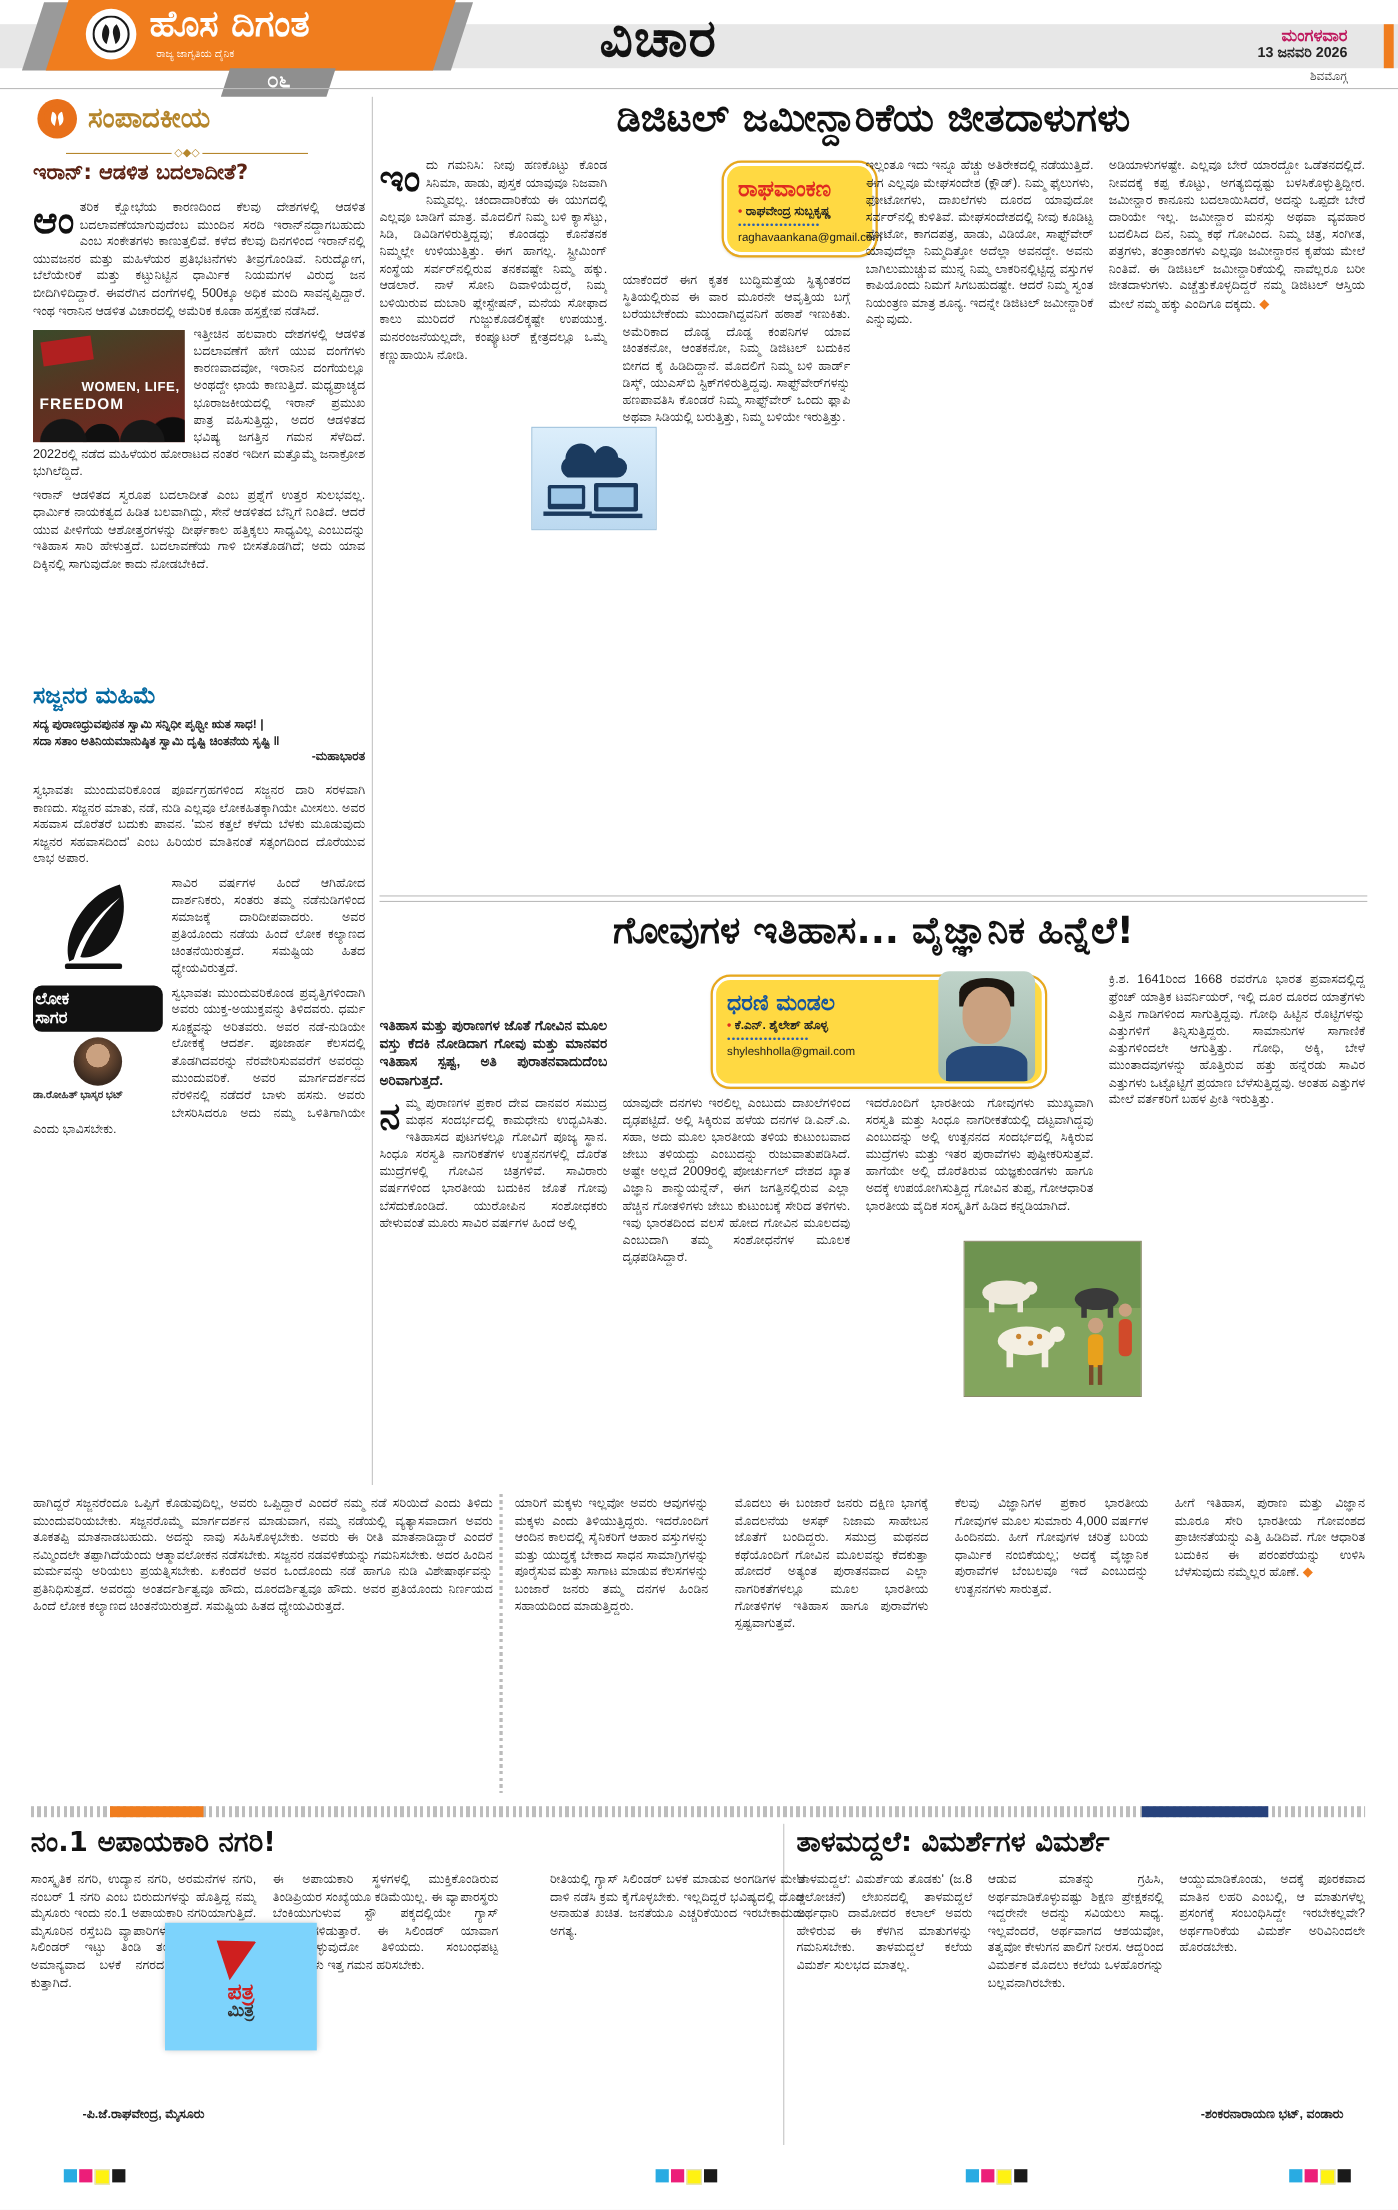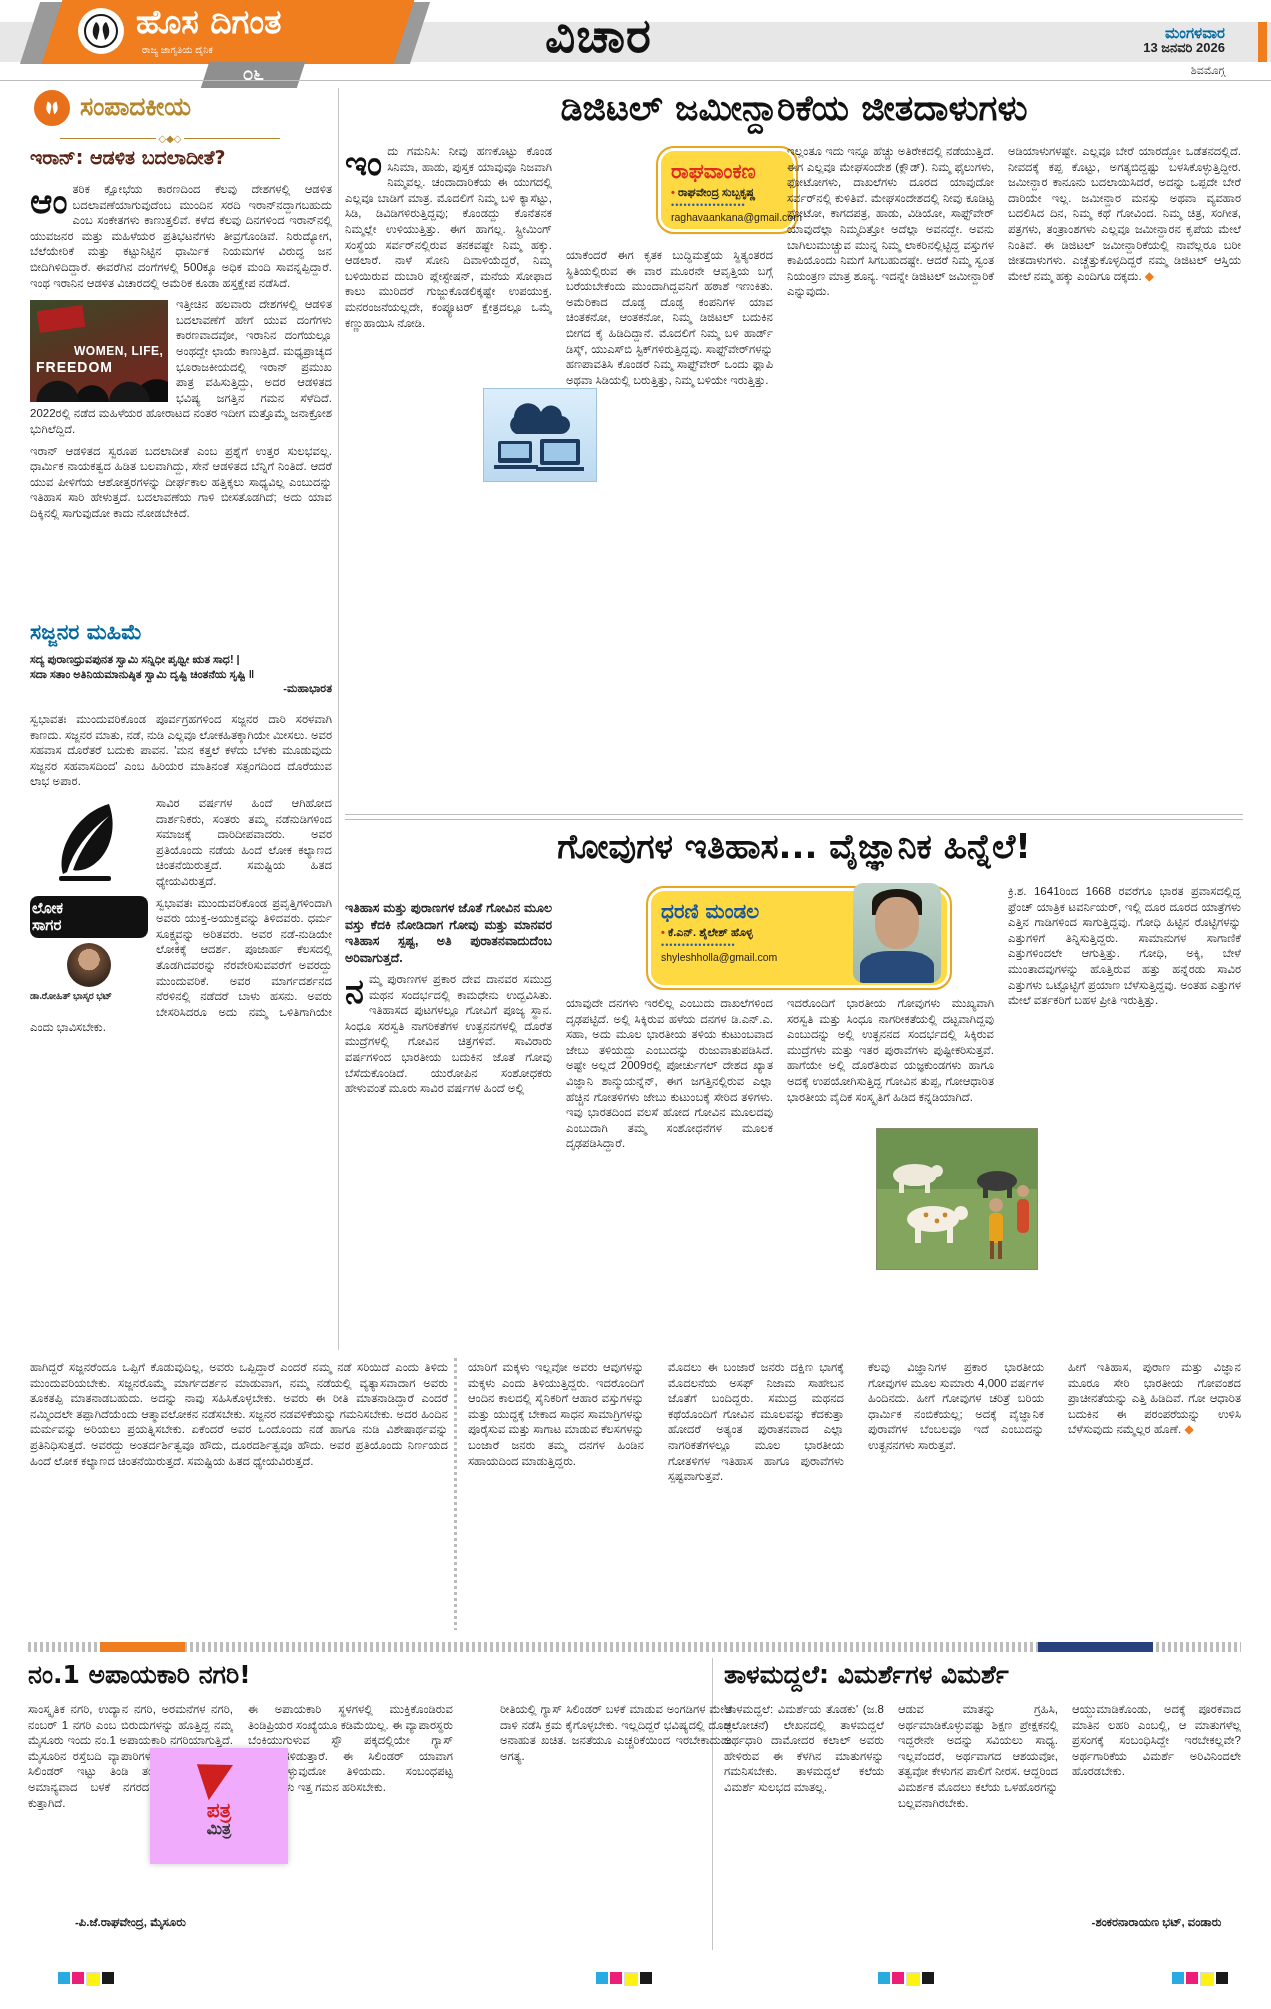--- a/index.html
+++ b/index.html
@@ -15,21 +15,21 @@
              display:flex;align-items:center;justify-content:center;}
   .mast-logo svg{width:34px;height:34px;}
   .mast-title{position:absolute;left:84px;top:2px;font-size:33px;font-weight:bold;color:#fff;
               font-family:"DejaVu Sans",sans-serif;white-space:nowrap;}
   .mast-tag{position:absolute;left:90px;top:44px;font-size:9.5px;color:#fff;}
   .pageno-back{left:205px;top:62px;width:96px;height:26px;background:#8f8f8f;transform:skewX(-18deg);}
   .pageno{position:absolute;width:100%;text-align:center;top:1px;font-size:19px;font-weight:bold;color:#fff;transform:skewX(18deg);}
   .section-title{left:545px;top:8px;font-size:47px;font-weight:900;color:#121212;
                  font-family:"DejaVu Sans",sans-serif;letter-spacing:1px;}
   .date-block{right:46px;top:24px;text-align:right;line-height:1.15;}
-  .weekday{font-size:15px;font-weight:bold;color:#0369a1;}
+  .weekday{font-size:15px;font-weight:bold;color:#be185d;}
   .date{font-size:13px;font-weight:bold;color:#222;}
   .edition{position:absolute;right:46px;top:64px;font-size:11px;color:#333;}
   .right-tick{left:1258px;top:22px;width:9px;height:40px;background:#f07d1e;}
   .head-rule{left:0;top:80px;width:1271px;height:1px;background:#bcbcbc;}
   
   .colx{font-size:11.5px;line-height:15.6px;text-align:justify;}
   .dropcap{float:left;font-size:34px;line-height:34px;font-weight:bold;padding:2px 5px 0 0;color:#111;}
   .diamond{color:#f07d1e;font-size:12px;}
   .vrule{width:1px;background:#c4c4c4;}
   .vrule-dash{width:3px;background:repeating-linear-gradient(180deg,#bbb 0 3px,#fff 3px 6px);}
@@ -84,21 +84,21 @@
   .compimg{background:linear-gradient(180deg,#dceefb 0%,#bcd9f0 100%);border:1px solid #9fc2dd;}
   .compimg svg{width:100%;height:100%;}
   .cowimg{border:1px solid #8a8a6a;background:linear-gradient(180deg,#7fa15a 0%,#5d8748 55%,#89a05e 100%);}
   .cowimg svg{width:100%;height:100%;}
   .art-sep{left:345px;top:814px;width:898px;height:4px;border-top:1px solid #bbb;border-bottom:1px solid #bbb;}
   .deck{font-size:12.5px;line-height:16.5px;font-weight:bold;color:#222;text-align:justify;margin-bottom:6px;}
   
   .hatch{height:10px;background:repeating-linear-gradient(90deg,#bdbdbd 0 3px,#fff 3px 6px);}
   .let-head{font-size:25px;font-weight:900;color:#121212;font-family:"DejaVu Sans",sans-serif;}
   .sig{font-size:11.5px;font-weight:bold;text-align:center;margin-top:4px;}
-  .patra{background:#f0abfc;box-shadow:0 0 6px rgba(0,0,0,.22);text-align:center;padding:6px 4px;box-sizing:border-box;}
+  .patra{background:#7dd3fc;box-shadow:0 0 6px rgba(0,0,0,.22);text-align:center;padding:6px 4px;box-sizing:border-box;}
   .patra .plane{width:0;height:0;margin:4px auto;border-left:34px solid #cf1f1f;border-top:12px solid transparent;
                 border-bottom:26px solid transparent;transform:rotate(-18deg);}
   .patra .p1{color:#cf1f1f;font-size:20px;font-weight:900;font-family:"DejaVu Sans",sans-serif;line-height:20px;}
   .patra .p2{color:#333;font-size:16px;font-weight:bold;line-height:18px;}
   
   .marks{display:flex;gap:2px;}
   .marks i{width:12px;height:12px;display:block;}
 </style>
 </head>
 <body>
@@ -233,21 +233,21 @@
       <div class="dots">••••••••••••••••••</div>
       <div class="em">shyleshholla@gmail.com</div>
     </div>
     <div class="avatar2">
       <div class="hair"></div>
         <div class="face"></div>
         <div class="body"></div>
     </div>
   </div>
 
-  <div class="abs colx" style="left:345px;top:900px;width:207px;height:466px;overflow:hidden;">
+  <div class="abs colx" style="left:345px;top:924px;width:207px;height:466px;overflow:hidden;">
     <div class="deck">ಇತಿಹಾಸ ಮತ್ತು ಪುರಾಣಗಳ ಜೊತೆ ಗೋವಿನ ಮೂಲ ವಸ್ತು ಕೆದಕಿ ನೋಡಿದಾಗ ಗೋವು ಮತ್ತು ಮಾನವರ ಇತಿಹಾಸ ಸ್ಪಷ್ಟ, ಅತಿ ಪುರಾತನವಾದುದೆಂಬ ಅರಿವಾಗುತ್ತದೆ.</div>
     <span class="dropcap">ನ</span><span>ಮ್ಮ ಪುರಾಣಗಳ ಪ್ರಕಾರ ದೇವ ದಾನವರ ಸಮುದ್ರ ಮಥನ ಸಂದರ್ಭದಲ್ಲಿ ಕಾಮಧೇನು ಉದ್ಭವಿಸಿತು. ಇತಿಹಾಸದ ಪುಟಗಳಲ್ಲೂ ಗೋವಿಗೆ ಪೂಜ್ಯ ಸ್ಥಾನ. ಸಿಂಧೂ ಸರಸ್ವತಿ ನಾಗರಿಕತೆಗಳ ಉತ್ಖನನಗಳಲ್ಲಿ ದೊರೆತ ಮುದ್ರೆಗಳಲ್ಲಿ ಗೋವಿನ ಚಿತ್ರಗಳಿವೆ. ಸಾವಿರಾರು ವರ್ಷಗಳಿಂದ ಭಾರತೀಯ ಬದುಕಿನ ಜೊತೆ ಗೋವು ಬೆಸೆದುಕೊಂಡಿದೆ. ಯುರೋಪಿನ ಸಂಶೋಧಕರು ಹೇಳುವಂತೆ ಮೂರು ಸಾವಿರ ವರ್ಷಗಳ ಹಿಂದೆ ಅಲ್ಲಿ</span>
   </div>
   <div class="abs colx" style="left:566px;top:884px;width:207px;height:466px;overflow:hidden;">
     <div style="height:112px;"></div>
     <span>ಯಾವುದೇ ದನಗಳು ಇರಲಿಲ್ಲ ಎಂಬುದು ದಾಖಲೆಗಳಿಂದ ದೃಢಪಟ್ಟಿದೆ. ಅಲ್ಲಿ ಸಿಕ್ಕಿರುವ ಹಳೆಯ ದನಗಳ ಡಿ.ಎನ್.ಎ. ಸಹಾ, ಅದು ಮೂಲ ಭಾರತೀಯ ತಳಿಯ ಕುಟುಂಬವಾದ ಜೇಬು ತಳಿಯದ್ದು ಎಂಬುದನ್ನು ರುಜುವಾತುಪಡಿಸಿದೆ. ಅಷ್ಟೇ ಅಲ್ಲದೆ 2009ರಲ್ಲಿ ಪೋರ್ಚುಗಲ್ ದೇಶದ ಖ್ಯಾತ ವಿಜ್ಞಾನಿ ಶಾನ್ಮುಯನ್ನೆನ್, ಈಗ ಜಗತ್ತಿನಲ್ಲಿರುವ ಎಲ್ಲಾ ಹೆಚ್ಚಿನ ಗೋತಳಿಗಳು ಜೇಬು ಕುಟುಂಬಕ್ಕೆ ಸೇರಿದ ತಳಿಗಳು. ಇವು ಭಾರತದಿಂದ ವಲಸೆ ಹೋದ ಗೋವಿನ ಮೂಲದವು ಎಂಬುದಾಗಿ ತಮ್ಮ ಸಂಶೋಧನೆಗಳ ಮೂಲಕ ದೃಢಪಡಿಸಿದ್ದಾರೆ.</span>
   </div>
   <div class="abs colx" style="left:787px;top:884px;width:207px;height:466px;overflow:hidden;">
     <div style="height:112px;"></div>
     <span>ಇದರೊಂದಿಗೆ ಭಾರತೀಯ ಗೋವುಗಳು ಮುಖ್ಯವಾಗಿ ಸರಸ್ವತಿ ಮತ್ತು ಸಿಂಧೂ ನಾಗರೀಕತೆಯಲ್ಲಿ ದಟ್ಟವಾಗಿದ್ದವು ಎಂಬುದನ್ನು ಅಲ್ಲಿ ಉತ್ಖನನದ ಸಂದರ್ಭದಲ್ಲಿ ಸಿಕ್ಕಿರುವ ಮುದ್ರೆಗಳು ಮತ್ತು ಇತರ ಪುರಾವೆಗಳು ಪುಷ್ಟೀಕರಿಸುತ್ತವೆ. ಹಾಗೆಯೇ ಅಲ್ಲಿ ದೊರೆತಿರುವ ಯಜ್ಞಕುಂಡಗಳು ಹಾಗೂ ಅದಕ್ಕೆ ಉಪಯೋಗಿಸುತ್ತಿದ್ದ ಗೋವಿನ ತುಪ್ಪ, ಗೋಆಧಾರಿತ ಭಾರತೀಯ ವೈದಿಕ ಸಂಸ್ಕೃತಿಗೆ ಹಿಡಿದ ಕನ್ನಡಿಯಾಗಿದೆ.</span>

